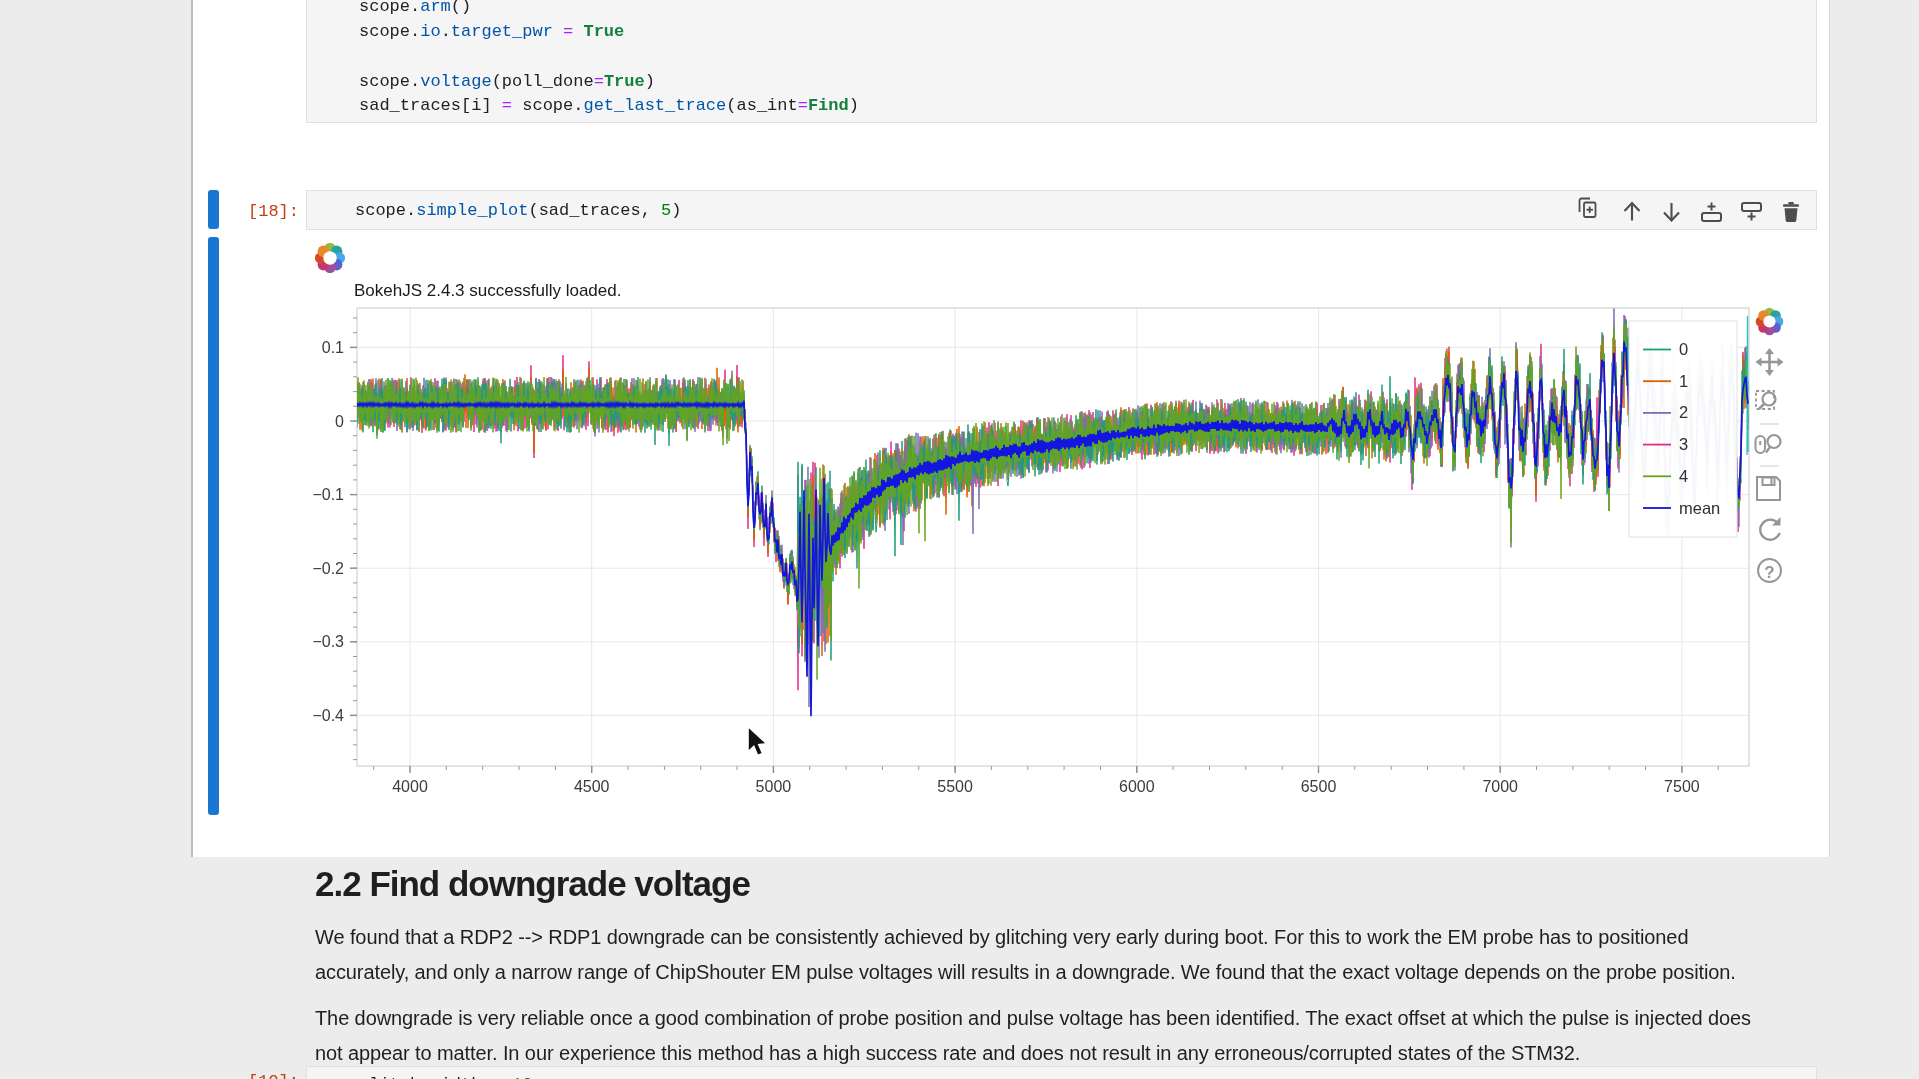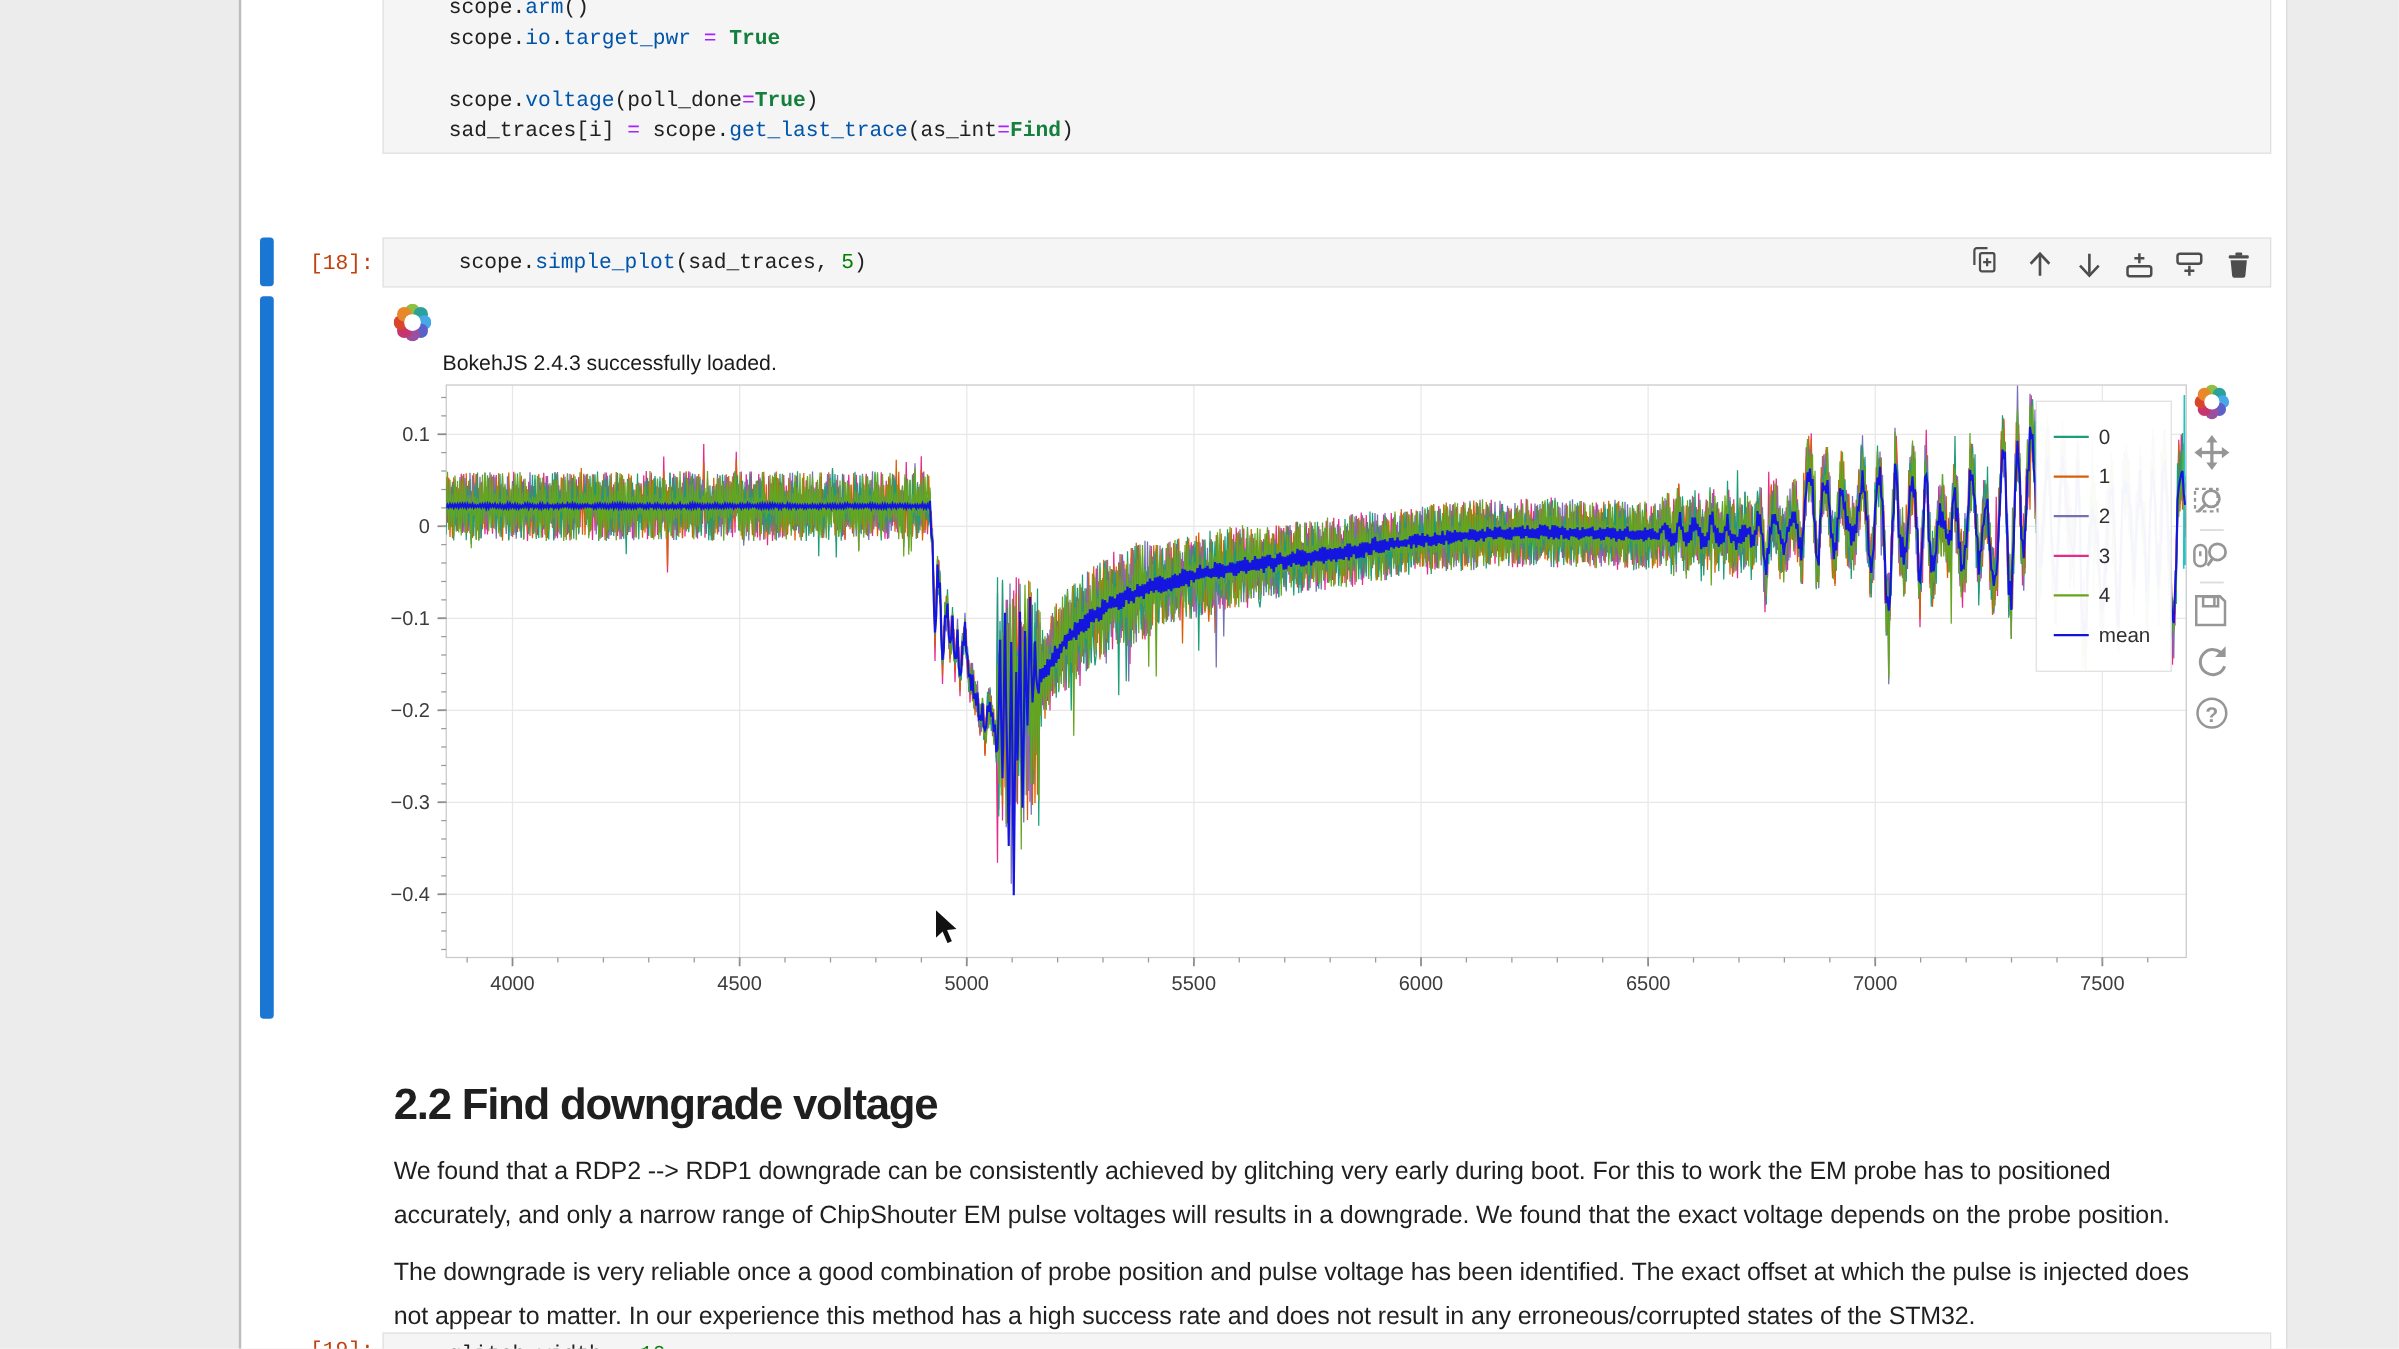--- a/index.html
+++ b/index.html
@@ -1,18 +1,18 @@
 <!DOCTYPE html>
 <html><head>
 <meta charset="utf-8">
 <style>
 * { margin:0; padding:0; box-sizing:border-box; }
 html,body { width:1919px; height:1079px; overflow:hidden; }
 body { background:#ececec; font-family:"Liberation Sans", sans-serif; position:relative; }
-#content { position:absolute; left:191px; top:0; width:1639px; height:1079px; background:#ffffff;
+#content { position:absolute; left:191px; top:0; width:1639px; height:857px; background:#ffffff;
   border-left:2px solid #bdbdbd; border-right:1px solid #d4d4d4; }
 .mono { font-family:"Liberation Mono", monospace; }
 .cell { position:absolute; background:#f5f5f5; border:1px solid #e0e0e0; }
 .kp { color:#0055aa; } 
 .kw { color:#15803d; font-weight:bold; } 
 .op { color:#aa22ff; } 
 .num { color:#008000; } 
 .prompt { position:absolute; font-family:"Liberation Mono", monospace; font-size:17px; color:#c2410c; }
 </style>
 </head>
@@ -26,21 +26,21 @@
 scope.<span class="kp">voltage</span>(poll_done<span class="op">=</span><span class="kw">True</span>)
 sad_traces[i] <span class="op">=</span> scope.<span class="kp">get_last_trace</span>(as_int<span class="op">=</span><span class="kw">Find</span>)</pre>
   </div>
 
 
   <div style="position:absolute; left:15px; top:190px; width:11px; height:39px; background:#1976d2; border-radius:3px;"></div>
   <div style="position:absolute; left:15px; top:237px; width:11px; height:578px; background:#1976d2; border-radius:3px;"></div>
 
   <span class="prompt" style="left:55px; top:202px;">[18]:</span>
   <div class="cell" style="left:113px; top:190px; width:1511px; height:40px;">
-    <pre class="mono" style="position:absolute; left:60px; top:10px; font-size:17px; color:#212121;">scope.<span class="kp">simple_plot</span>(sad_traces, <span class="num">5</span>)</pre>
+    <pre class="mono" style="position:absolute; left:48px; top:10px; font-size:17px; color:#212121;">scope.<span class="kp">simple_plot</span>(sad_traces, <span class="num">5</span>)</pre>
     <div style="position:absolute; right:10px; top:0; width:230px; height:40px;">
         <svg width="230" height="40" viewBox="0 0 230 40" style="position:absolute; right:0; top:0;">
 <g stroke="#4d4d4d" stroke-width="1.8" fill="none">
  <path d="M3.5 21 v-11.5 a2 2 0 0 1 2 -2 h8.5"></path>
  <rect x="8" y="11.5" width="11.5" height="14.5" rx="1.5"></rect>
  <line x1="13.7" y1="15.5" x2="13.7" y2="22"></line>
             <line x1="10.5" y1="18.7" x2="17" y2="18.7"></line>
 </g>
 <g stroke="#4d4d4d" stroke-width="2.1" fill="none">
  <line x1="56" y1="13.5" x2="56" y2="29.5"></line>

